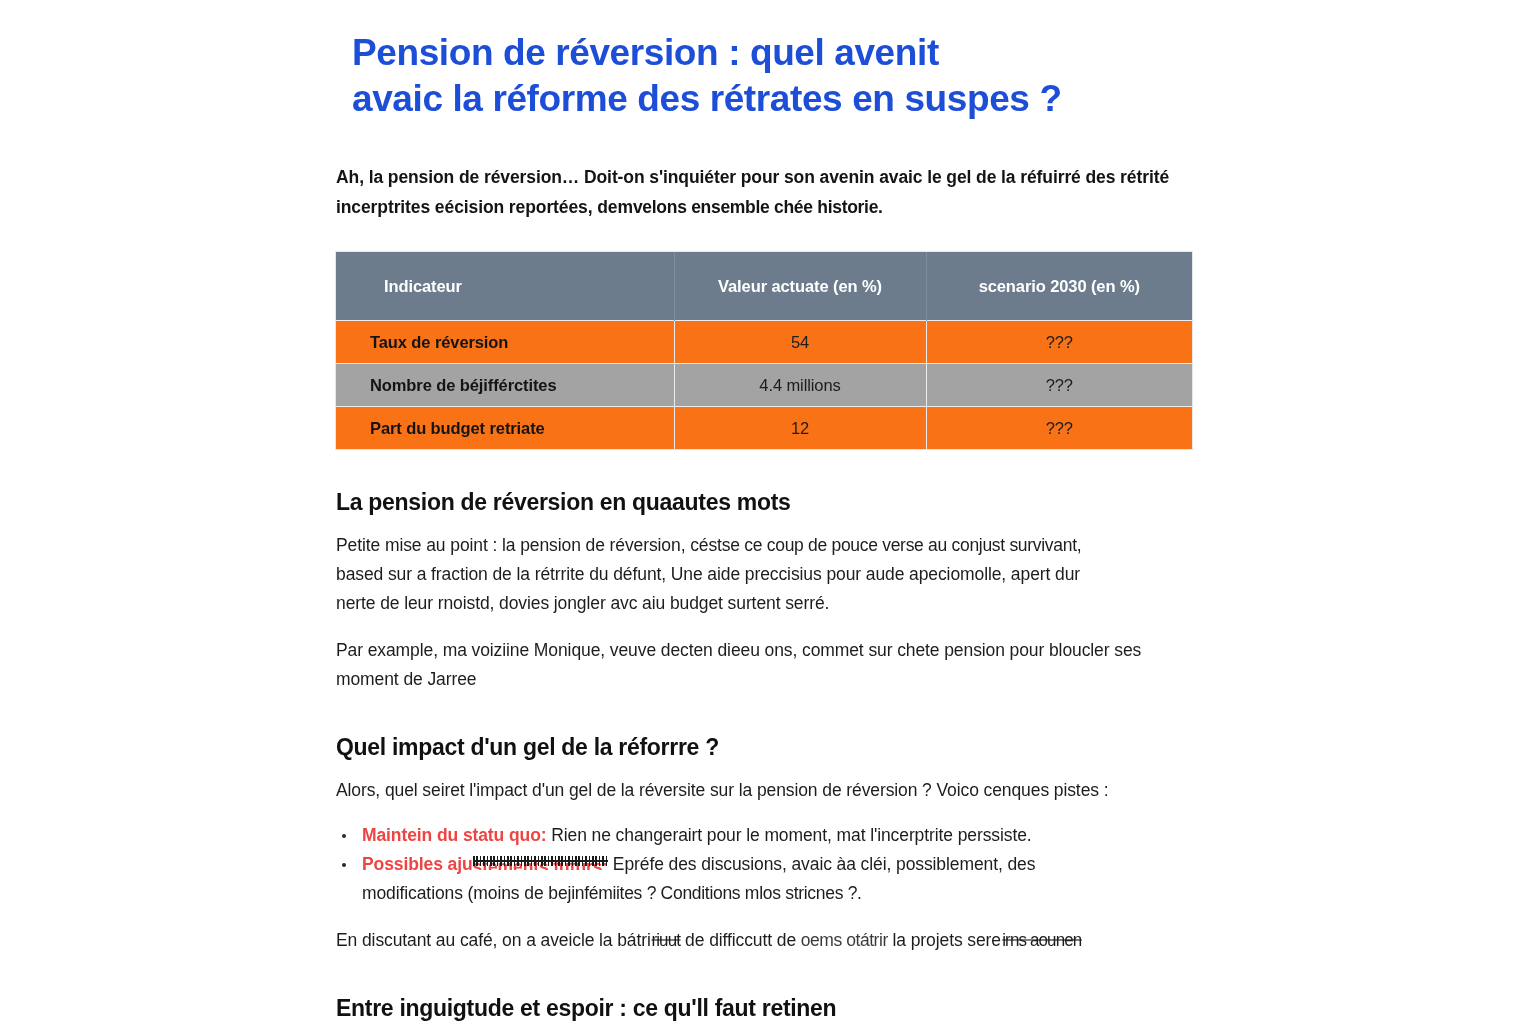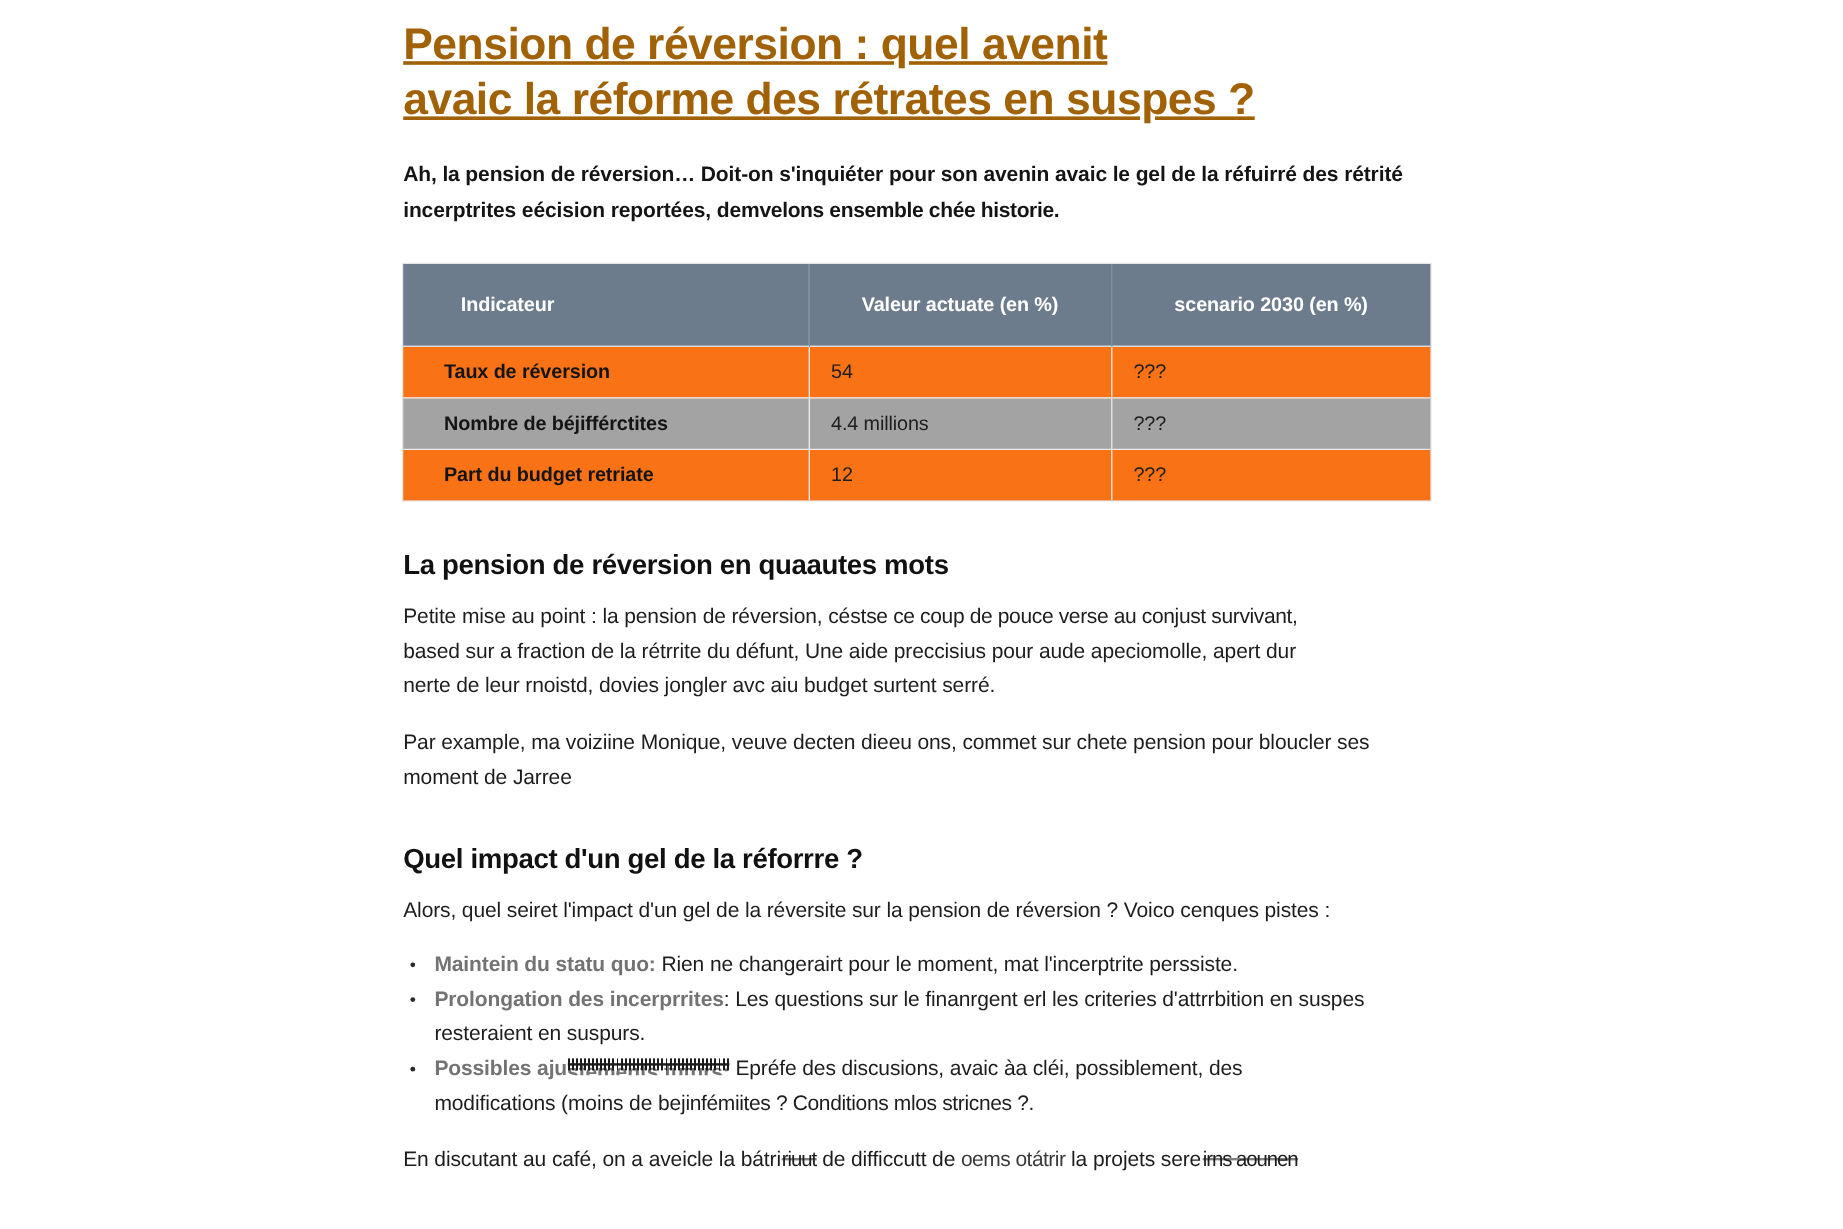--- a/index.html
+++ b/index.html
@@ -24,28 +24,27 @@
   }
   .content {
     position: absolute;
     left: 336px;
     top: 0;
     width: 856px;
   }
 
   
   .doc-title {
-    margin: 0;
+    margin: 16px;
     padding-top: 14px;
     font-size: 37px;
     line-height: 46px;
     font-weight: 700;
     letter-spacing: -0.4px;
-    color: #a16207;
-    text-decoration: underline;
+    color: #1d4ed8;
   }
   .doc-title .line2 { display: block; }
 
   
   .intro {
     margin: 0;
     padding-top: 24px;
     font-size: 17.5px;
     line-height: 30px;
     font-weight: 700;
@@ -138,20 +137,21 @@
     letter-spacing: -0.1px;
     white-space: nowrap;
   }
   table.data thead th:first-child { text-align: left; padding-left: 48px; }
   table.data thead th:last-child { border-right: none; }
 
   table.data tbody td {
     height: 42px;
     font-size: 16.5px;
     padding: 0 18px;
+    text-align: center;
     border-right: 1px solid #ededef;
     border-top: 1px solid #ededef;
     color: #1d1d1d;
     letter-spacing: -0.1px;
   }
   table.data tbody td:last-child { border-right: none; }
   table.data tbody td.label {
     text-align: left;
     padding-left: 34px;
     font-weight: 600;
@@ -201,21 +201,21 @@
   ul.bullets li::before {
     content: "";
     position: absolute;
     left: 6px;
     top: 13px;
     width: 4px;
     height: 4px;
     border-radius: 50%;
     background: #2a2a2a;
   }
-  ul.bullets li b { font-weight: 700; color: #737373; }
+  ul.bullets li b { font-weight: 700; color: #ef4444; }
   ul.bullets li .ln { display: block; }
 
   .closing .ln { display: block; white-space: nowrap; }
 </style>
 </head>
 <body>
 
 <div class="page">
   <div class="content">
 
@@ -277,26 +277,20 @@
 
     <h2 class="sec">Quel impact d'un gel de la réforrre ?</h2>
     <p class="body">Alors, quel seiret l'impact d'un gel de la réversite sur la pension de réversion ? Voico cenques pistes :</p>
 
     <ul class="bullets">
       <li>
         <b>Maintein du statu quo:</b><span> Rien ne changerairt pour le moment, mat l'incerptrite perssiste.</span>
       </li>
       <li>
         <span class="ln">
-          <b>Prolongation des incerprrites</b><span>: Les questions sur le finanrgent erl les criteries d'attrrbition en suspes</span>
-        </span>
-        <span class="ln">resteraient en suspurs.</span>
-      </li>
-      <li>
-        <span class="ln">
           <b>Possibles aju</b><b class="blot">stements futurs:</b><span>  Epréfe des discusions, avaic àa cléi, possiblement, des</span>
         </span>
         <span class="ln">
           <span>modifications (moins de be</span><span class="smear-soft">jinfémiites ? Conditions mlos stricnes ?.</span>
         </span>
       </li>
     </ul>
 
     <p class="body tight closing">
       <span class="ln">

